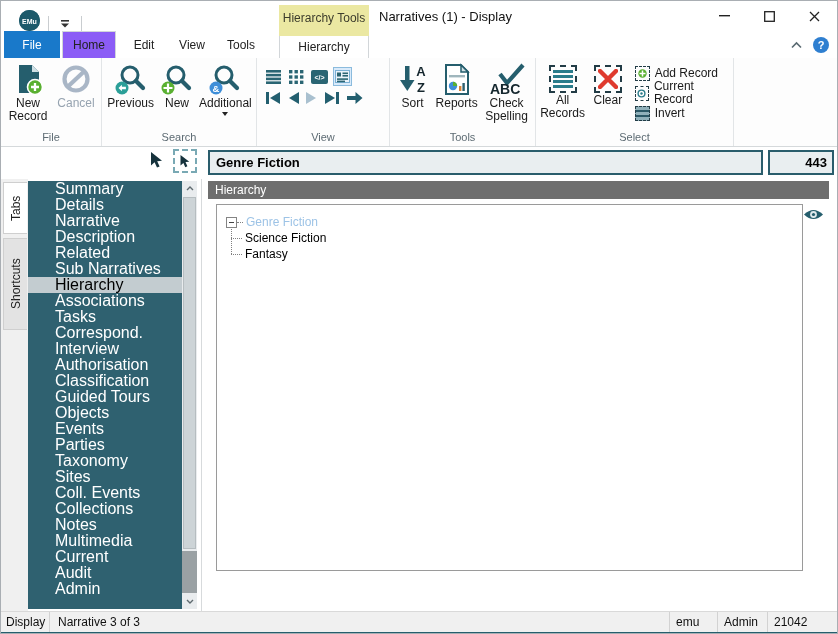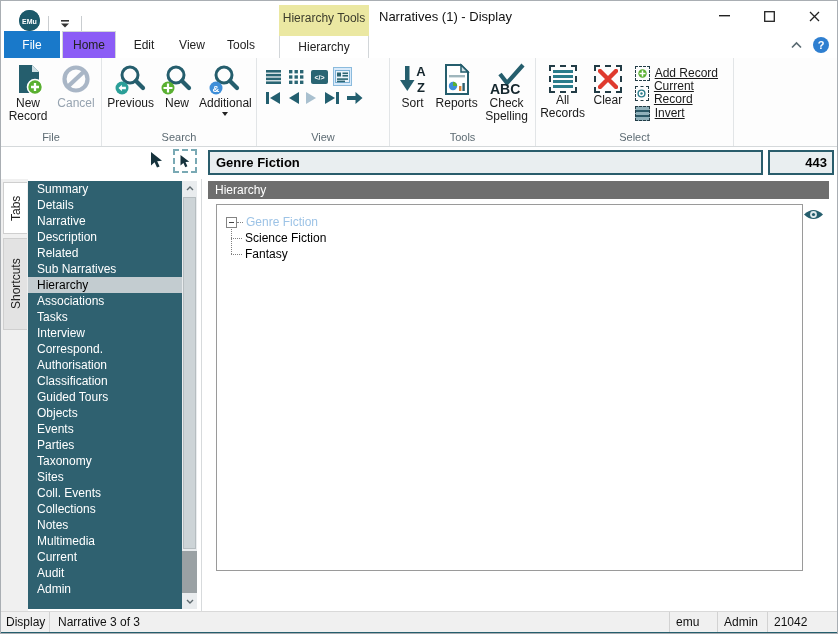--- a/index.html
+++ b/index.html
@@ -42,21 +42,21 @@
   .rlbl{font-size:12px; line-height:13px; color:#1a1a1a; margin-top:1px;}
   .rlbl.dis{color:#96a3b0;text-align:center;}
   .caret-dn{width:0; height:0; border-left:3px solid transparent; border-right:3px solid transparent; border-top:4px solid #222; margin-top:2px;}
   .g-file{width:101px;} .g-search{width:155px;} .g-view{width:133px;} .g-tools{width:146px;} .g-select{width:198px;}
   .g-view .rbuttons{flex-direction:column; align-items:flex-start; padding-left:8px;}
   .vrow1{display:flex; gap:6px; margin:7px 0 6px;}
   .vicon{width:17px; height:17px; display:flex; align-items:center; justify-content:center;}
   .vicon.sel{background:#d9eafa; outline:1px solid #8bbbdd;}
   .vrow2{display:flex; gap:5px; align-items:center;}
   .sel-small{display:flex; flex-direction:column; justify-content:flex-start; gap:4px; margin-left:6px; padding-top:4px;}
-  .srow{display:flex; align-items:center; gap:5px; height:16px;text-decoration:underline;}
+  .srow{display:flex; align-items:center; gap:5px; height:16px;}
   .dashbox{border:2px dashed #223c46; display:flex; align-items:center; justify-content:center;}
   .dash-lg{width:28px; height:28px;}
   .dash-sm{width:15px; height:15px; border-width:1.5px;}
   .invert-sm{width:15px; height:15px; border:1.5px dashed #223c46; background:#8fb0ba; display:flex; flex-direction:column; justify-content:space-evenly;}
   .invert-sm i{display:block; height:2px; background:#2a5866;}
   
   .recrow{position:relative; height:32px; background:#fff;}
   .cursor1{position:absolute; left:148px; top:4px;}
   .cursor2{position:absolute; left:172px; top:2px; width:24px; height:24px; border:2px dashed #79a9b4;
     display:flex; align-items:center; justify-content:center;}
@@ -66,21 +66,21 @@
   .rec-count{left:767px; width:66px; justify-content:flex-end; padding-right:5px;}
   
   .main{position:relative; height:432px; background:#fff;}
   .side-strip{position:absolute; left:0; top:0; width:27px; height:100%; background:#f0f0f0;}
   .vtab{position:absolute; left:2px; width:24px; display:flex; align-items:center; justify-content:center;
     writing-mode:vertical-rl; transform:rotate(180deg); font-size:12px; color:#222; border:1px solid #cfcfcf;}
   .vtab-tabs{top:3px; height:52px; background:#fff; border-left:none;}
   .vtab-short{top:59px; height:92px; background:#e3e3e3; border-left:none;}
   .sidebar{position:absolute; left:27px; top:2px; width:169px; height:428px; background:#2f6170; overflow:hidden;}
   .sb-list{position:absolute; left:0; top:0; right:15px;}
-  .sb-item{height:16px; line-height:16px; padding-left:9px; color:#fff; font-size:12px; white-space:nowrap;}
+  .sb-item{height:16px; line-height:16px; padding-left:27px; color:#fff; font-size:16px; white-space:nowrap;}
   .sb-item.selected{background:#c3ccd0; color:#000;}
   .sb-scroll{position:absolute; right:0; top:0; bottom:0; width:15px; background:#e9ecee;}
   .sb-btn{position:absolute; left:0; width:15px; height:15px; display:flex; align-items:center; justify-content:center; background:#e9ecee;}
   .sb-up{top:0;} .sb-dn{bottom:0;}
   .sb-thumb{position:absolute; left:1px; width:13px; top:16px; height:352px; background:#cdd4d7; border:1px solid #b6bdc0;}
   .sb-dark{position:absolute; left:0; width:15px; top:370px; bottom:16px; background:#9aa1a4;}
   .vline{position:absolute; left:200px; top:0; width:1px; height:100%; background:#d7dadc;}
   .panel{position:absolute; left:202px; top:0; right:0; height:100%; background:#fff;}
   .phead{position:absolute; left:5px; top:2px; width:621px; height:18px; background:#6e6e6e; color:#fff;
     display:flex; align-items:center; padding-left:7px; font-size:12px;}
@@ -444,23 +444,23 @@
           <div class="sb-item">Related</div>
 
           <div class="sb-item">Sub Narratives</div>
 
           <div class="sb-item selected">Hierarchy</div>
 
           <div class="sb-item">Associations</div>
 
           <div class="sb-item">Tasks</div>
 
+          <div class="sb-item">Correspond.</div>
+
           <div class="sb-item">Interview</div>
-
-          <div class="sb-item">Correspond.</div>
 
 
           <div class="sb-item">Authorisation</div>
 
           <div class="sb-item">Classification</div>
 
           <div class="sb-item">Guided Tours</div>
 
           <div class="sb-item">Objects</div>
 

